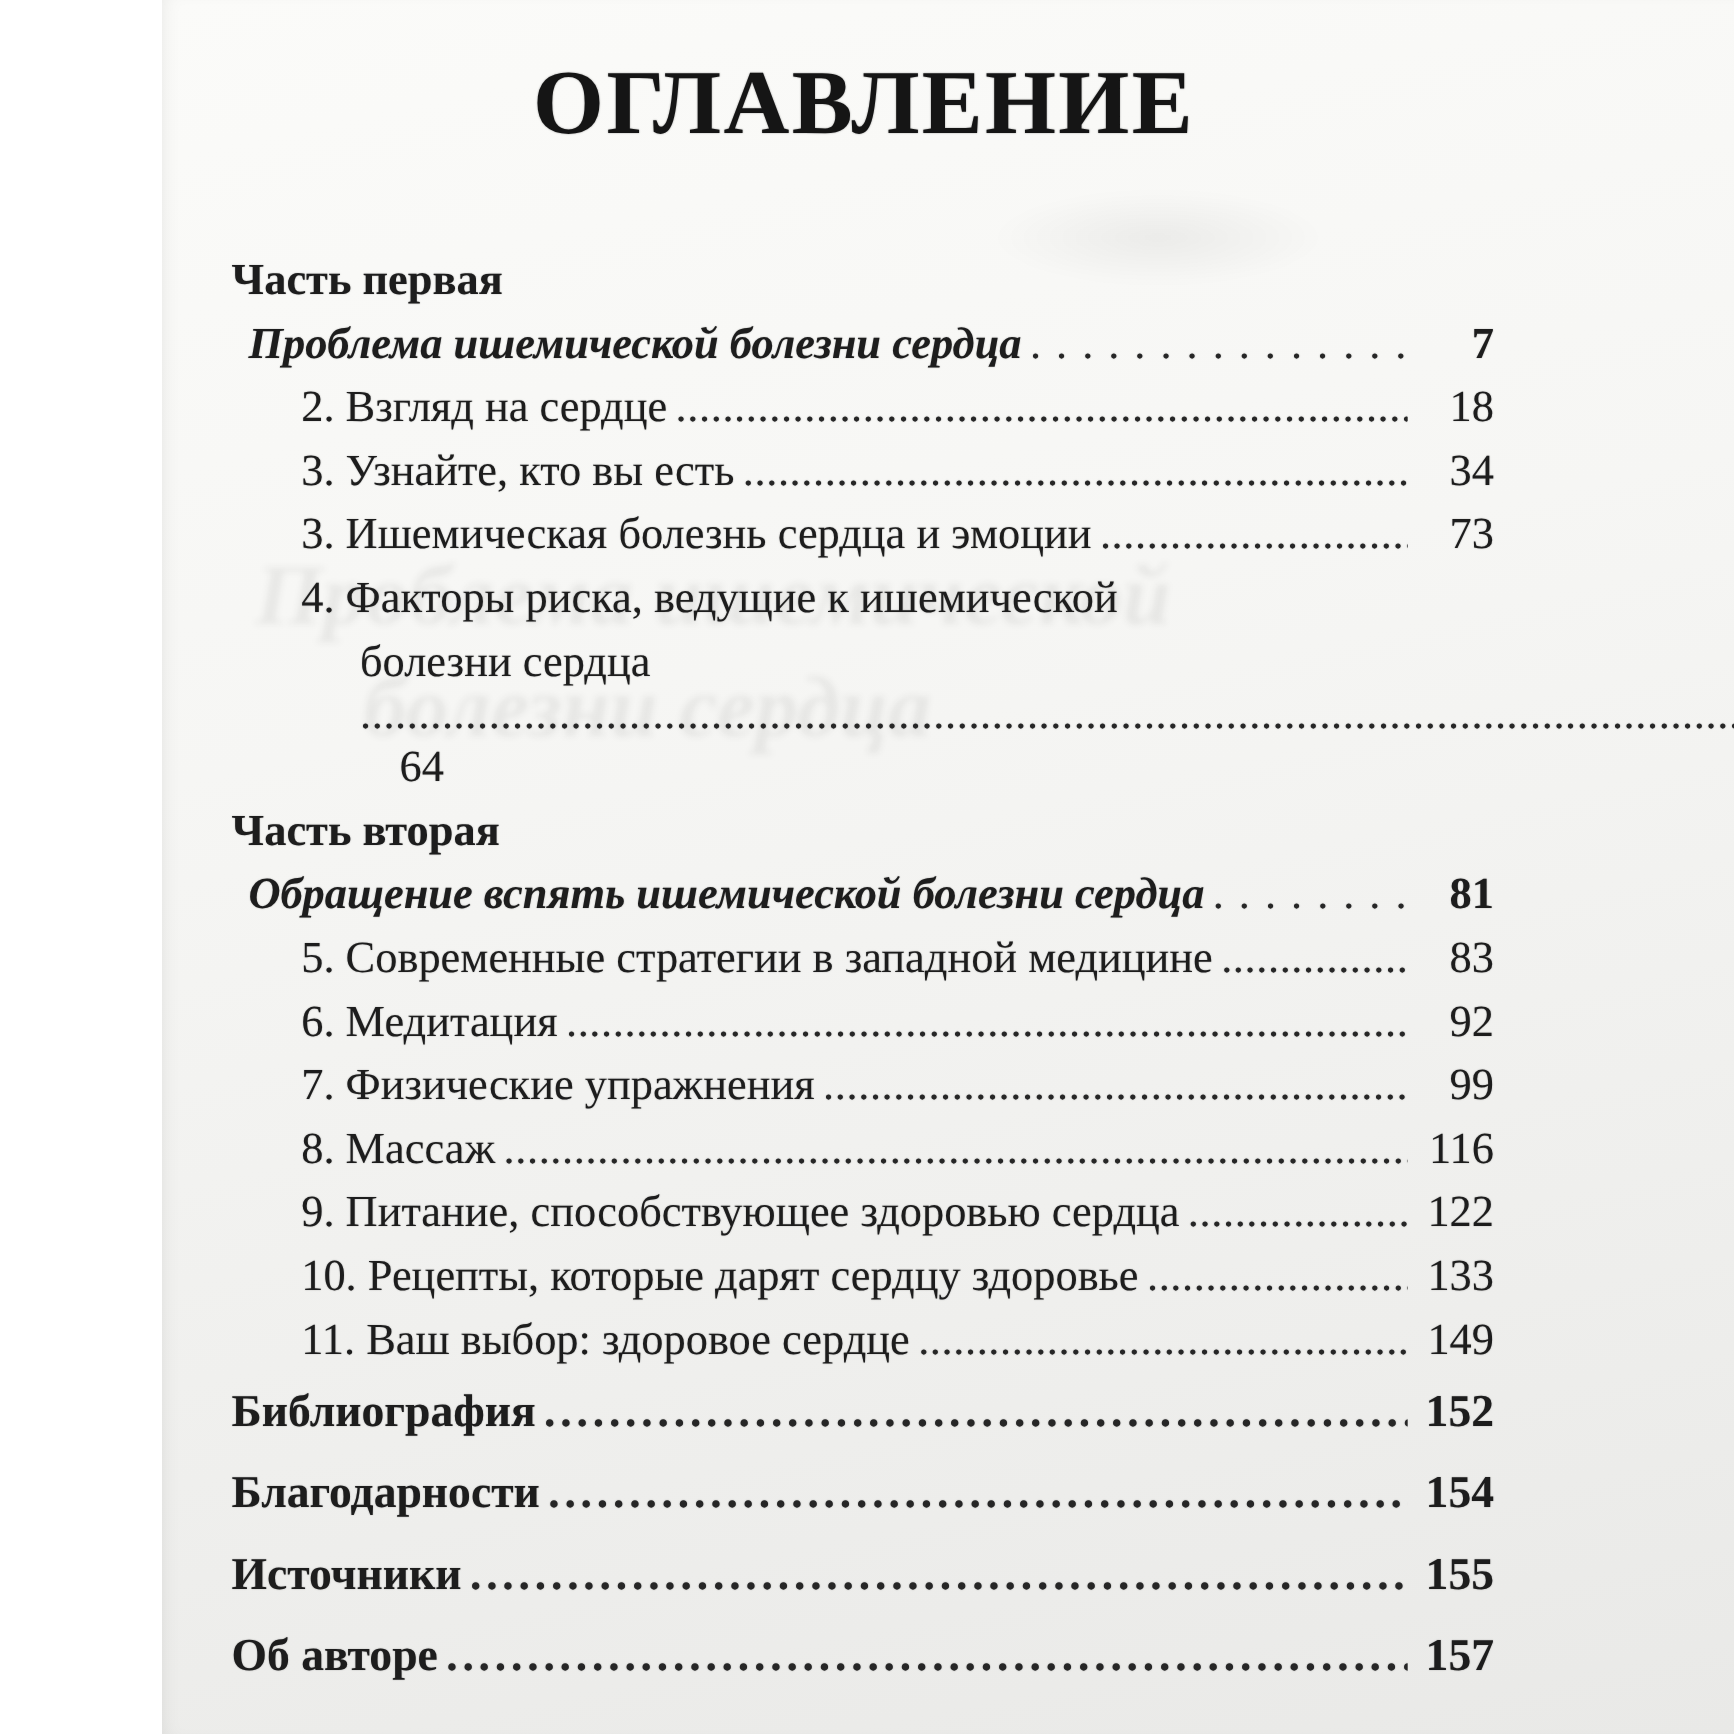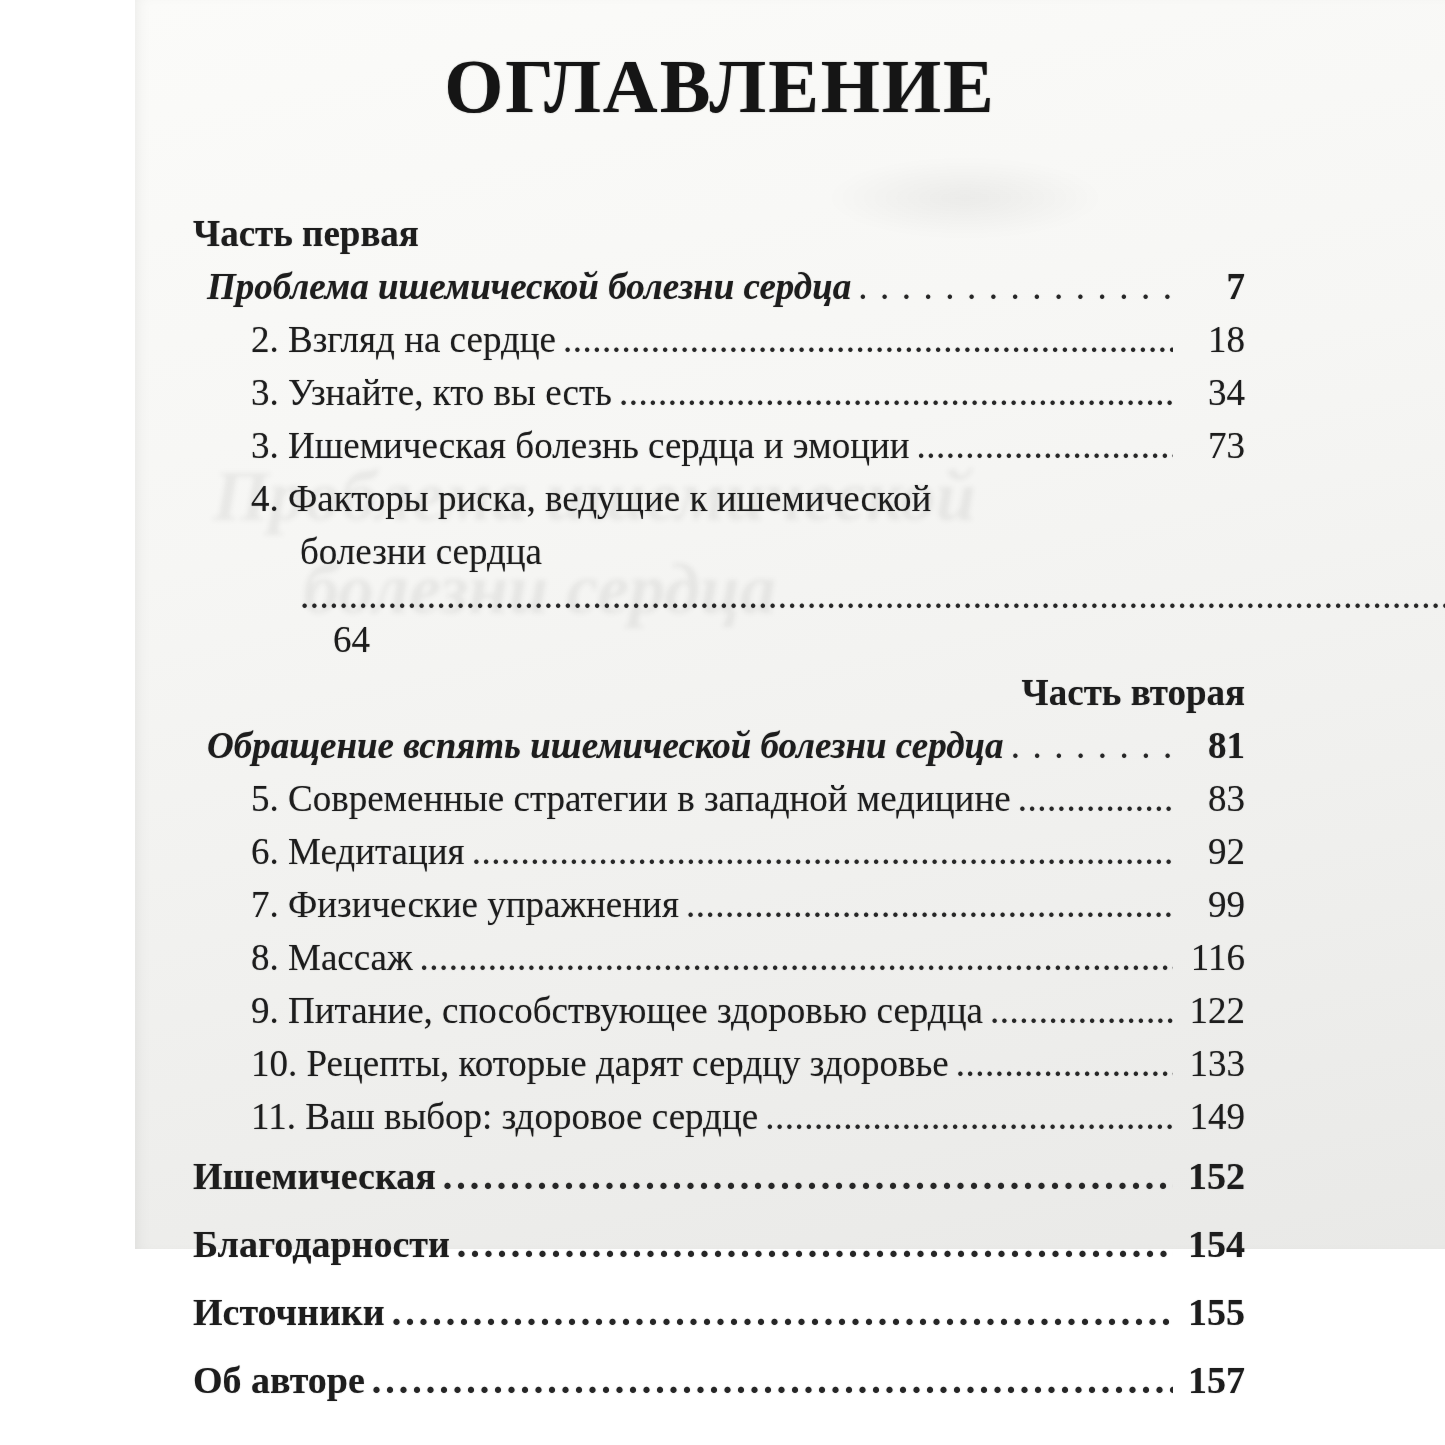--- a/index.html
+++ b/index.html
@@ -7,21 +7,21 @@
     width: 1445px; height: 1445px;
     background: #ffffff;
     overflow: hidden;
     font-family: "Liberation Serif", "DejaVu Serif", serif;
     color: #1d1d1d;
   }
   
   .page {
     position: absolute;
     left: 135px; top: 0;
-    width: 1310px; height: 1249px;
+    width: 1310px; height: 1445px;
     background: linear-gradient(168deg, #fbfbf9 0%, #f6f6f4 38%, #efefed 72%, #e9e9e7 100%);
     box-shadow: inset 10px 0 18px -12px rgba(0,0,0,0.10);
   }
   .title {
     margin: 46px 0 0 0;
     padding-right: 140px;           
     text-align: center;
     font-size: 76px;
     line-height: 80px;
     font-weight: bold;
@@ -56,21 +56,21 @@
   }
   .leader::after {
     content: "....................................................................................................................................";
     letter-spacing: 0.5px;
   }
   .leader.wide::after { letter-spacing: 12.5px; }
   .part-label { font-weight: bold; }
   .part-title .label { font-style: italic; font-weight: bold; margin-left: 14px; }
   .part-title .page-num { font-weight: bold; }
   .part-title .leader::after { letter-spacing: 12.5px; }
-  .gap-top { margin-top: 7px; justify-content: flex-end; }
+  .gap-top { margin-top: 7px; }
   .item { padding-left: 58px; }
   .item.cont { padding-left: 100px; flex-direction: column; }
   .back {
     font-weight: bold;
     font-size: 38px;
     line-height: 46px;
     margin-bottom: 22px;
   }
   .back .leader::after { letter-spacing: 4px; }
   .back.first { margin-top: 14px; }
@@ -181,21 +181,21 @@
       <span class="leader"></span>
       <span class="page-num">133</span>
     </div>
     <div class="row item">
       <span class="label">11. Ваш выбор: здоровое сердце</span>
       <span class="leader"></span>
       <span class="page-num">149</span>
     </div>
 
     <div class="row back first">
-      <span class="label">Ишемическая</span>
+      <span class="label">Библиография</span>
       <span class="leader wide"></span>
       <span class="page-num">152</span>
     </div>
     <div class="row back">
       <span class="label">Благодарности</span>
       <span class="leader wide"></span>
       <span class="page-num">154</span>
     </div>
     <div class="row back">
       <span class="label">Источники</span>

